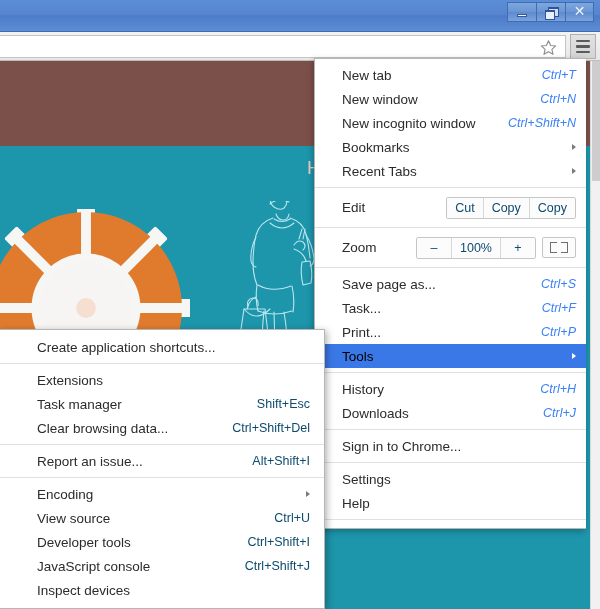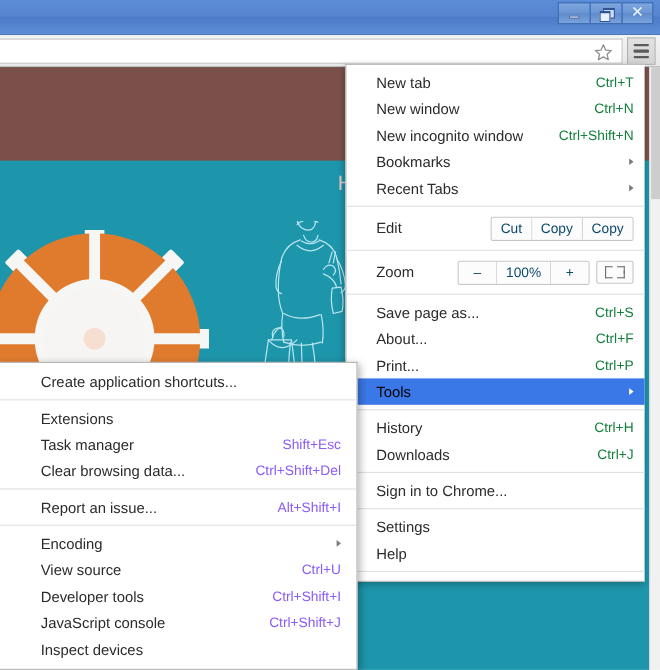--- a/index.html
+++ b/index.html
@@ -196,22 +196,23 @@
     align-items: center;
     padding: 0 10px 0 27px;
     font-size: 13.5px;
     color: #2b2b2b;
     box-sizing: border-box;
     white-space: nowrap;
   }
   .mi .label { flex: 0 0 auto; }
   .mi .accel {
     margin-left: auto;
-    color: #15803d;
+    color: #3b82f6;
     font-size: 12.5px;
+    font-style: italic;
   }
   .mi.selected {
     background: #3b78e7;
     color: #ffffff;
   }
   .mi.selected .label { color: #000000; }
   .arrow {
     margin-left: auto;
     width: 0; height: 0;
     border-left: 4px solid #7a7a7a;
@@ -296,21 +297,21 @@
     display: flex;
     align-items: center;
     padding: 0 14px 0 39px;
     font-size: 13.5px;
     color: #2b2b2b;
     box-sizing: border-box;
     white-space: nowrap;
   }
   .tmi .accel {
     margin-left: auto;
-    color: #8b5cf6;
+    color: #0c4a6e;
     font-size: 12.5px;
   }
 </style>
 </head>
 <body>
 
 <div id="app">
 
   <div class="titlebar">
     <div class="win-controls">
@@ -467,21 +468,21 @@
     </div>
 
     <div class="sep"></div>
 
     <div>
       <div class="mi">
         <span class="label">Save page as...</span>
         <span class="accel">Ctrl+S</span>
       </div>
       <div class="mi">
-        <span class="label">About...</span>
+        <span class="label">Task...</span>
         <span class="accel">Ctrl+F</span>
       </div>
       <div class="mi">
         <span class="label">Print...</span>
         <span class="accel">Ctrl+P</span>
       </div>
       <div class="mi selected">
         <span class="label">Tools</span>
         <span class="arrow"></span>
       </div>

